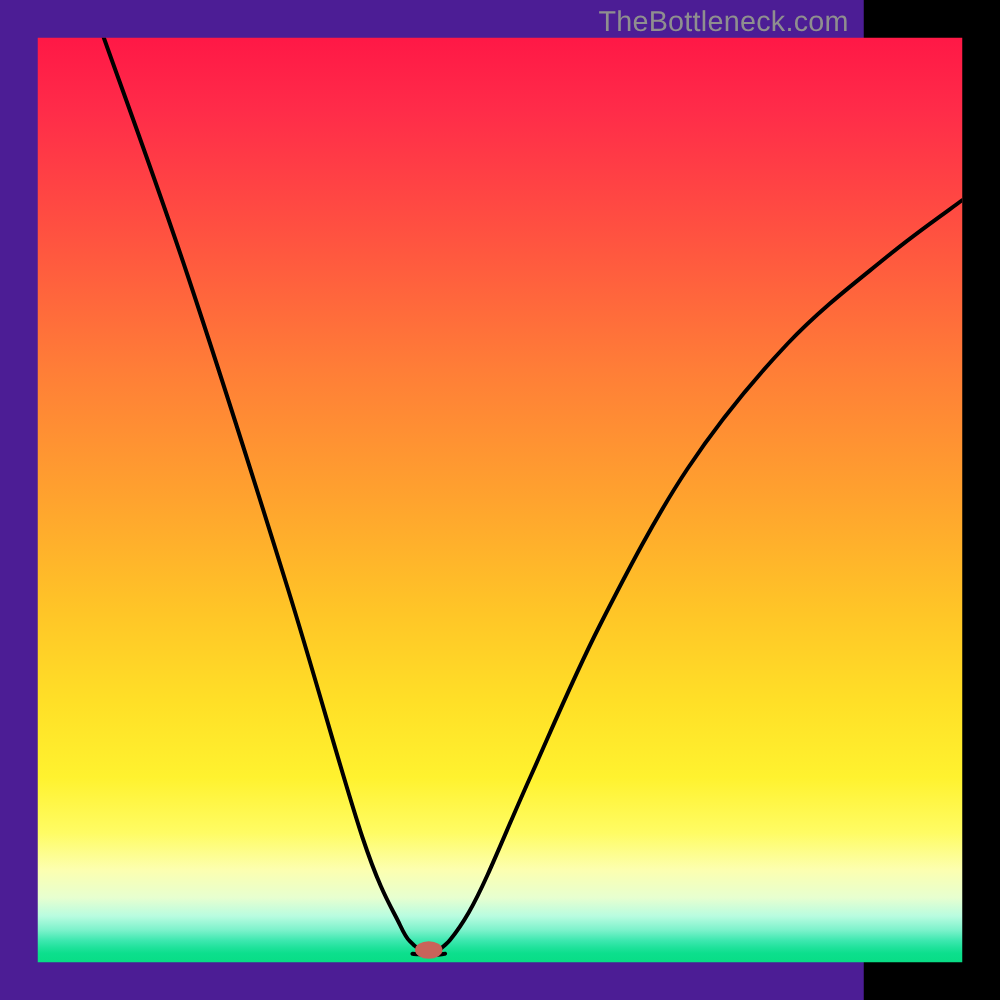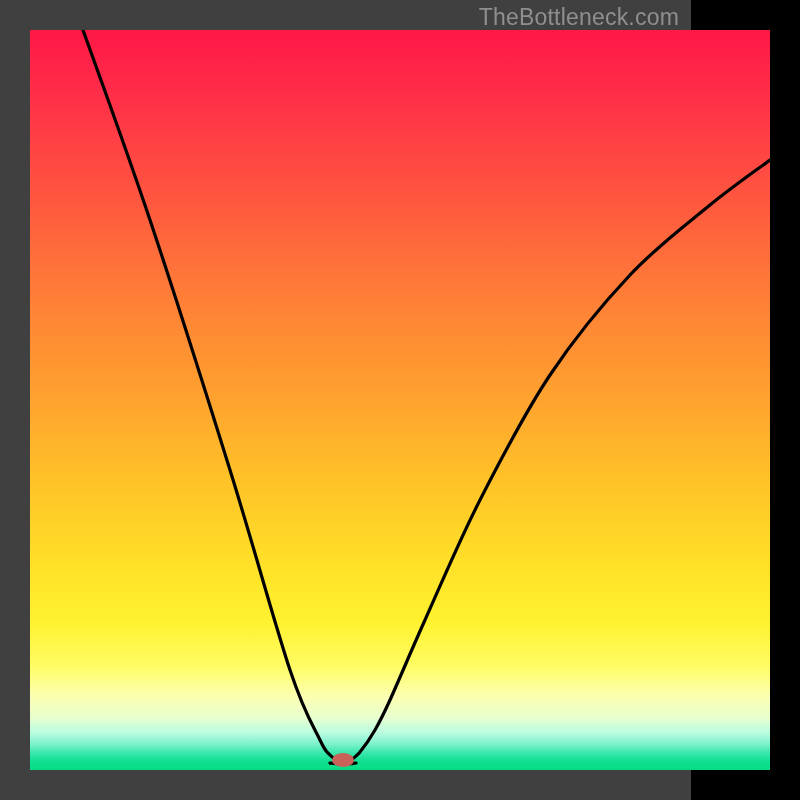--- a/index.html
+++ b/index.html
@@ -10,21 +10,21 @@
     background: #000;
     overflow: hidden;
     font-family: Arial, Helvetica, sans-serif;
   }
   .frame {
     position: absolute;
     top: 0;
     left: 0;
     width: 691px;
     height: 800px;
-    background: #404040;
+    background: #4c1d95;
   }
   .plot-area {
     position: absolute;
     top: 30px;
     left: 30px;
     width: 740px;
     height: 740px;
     overflow: hidden;
   }
   .gradient {

